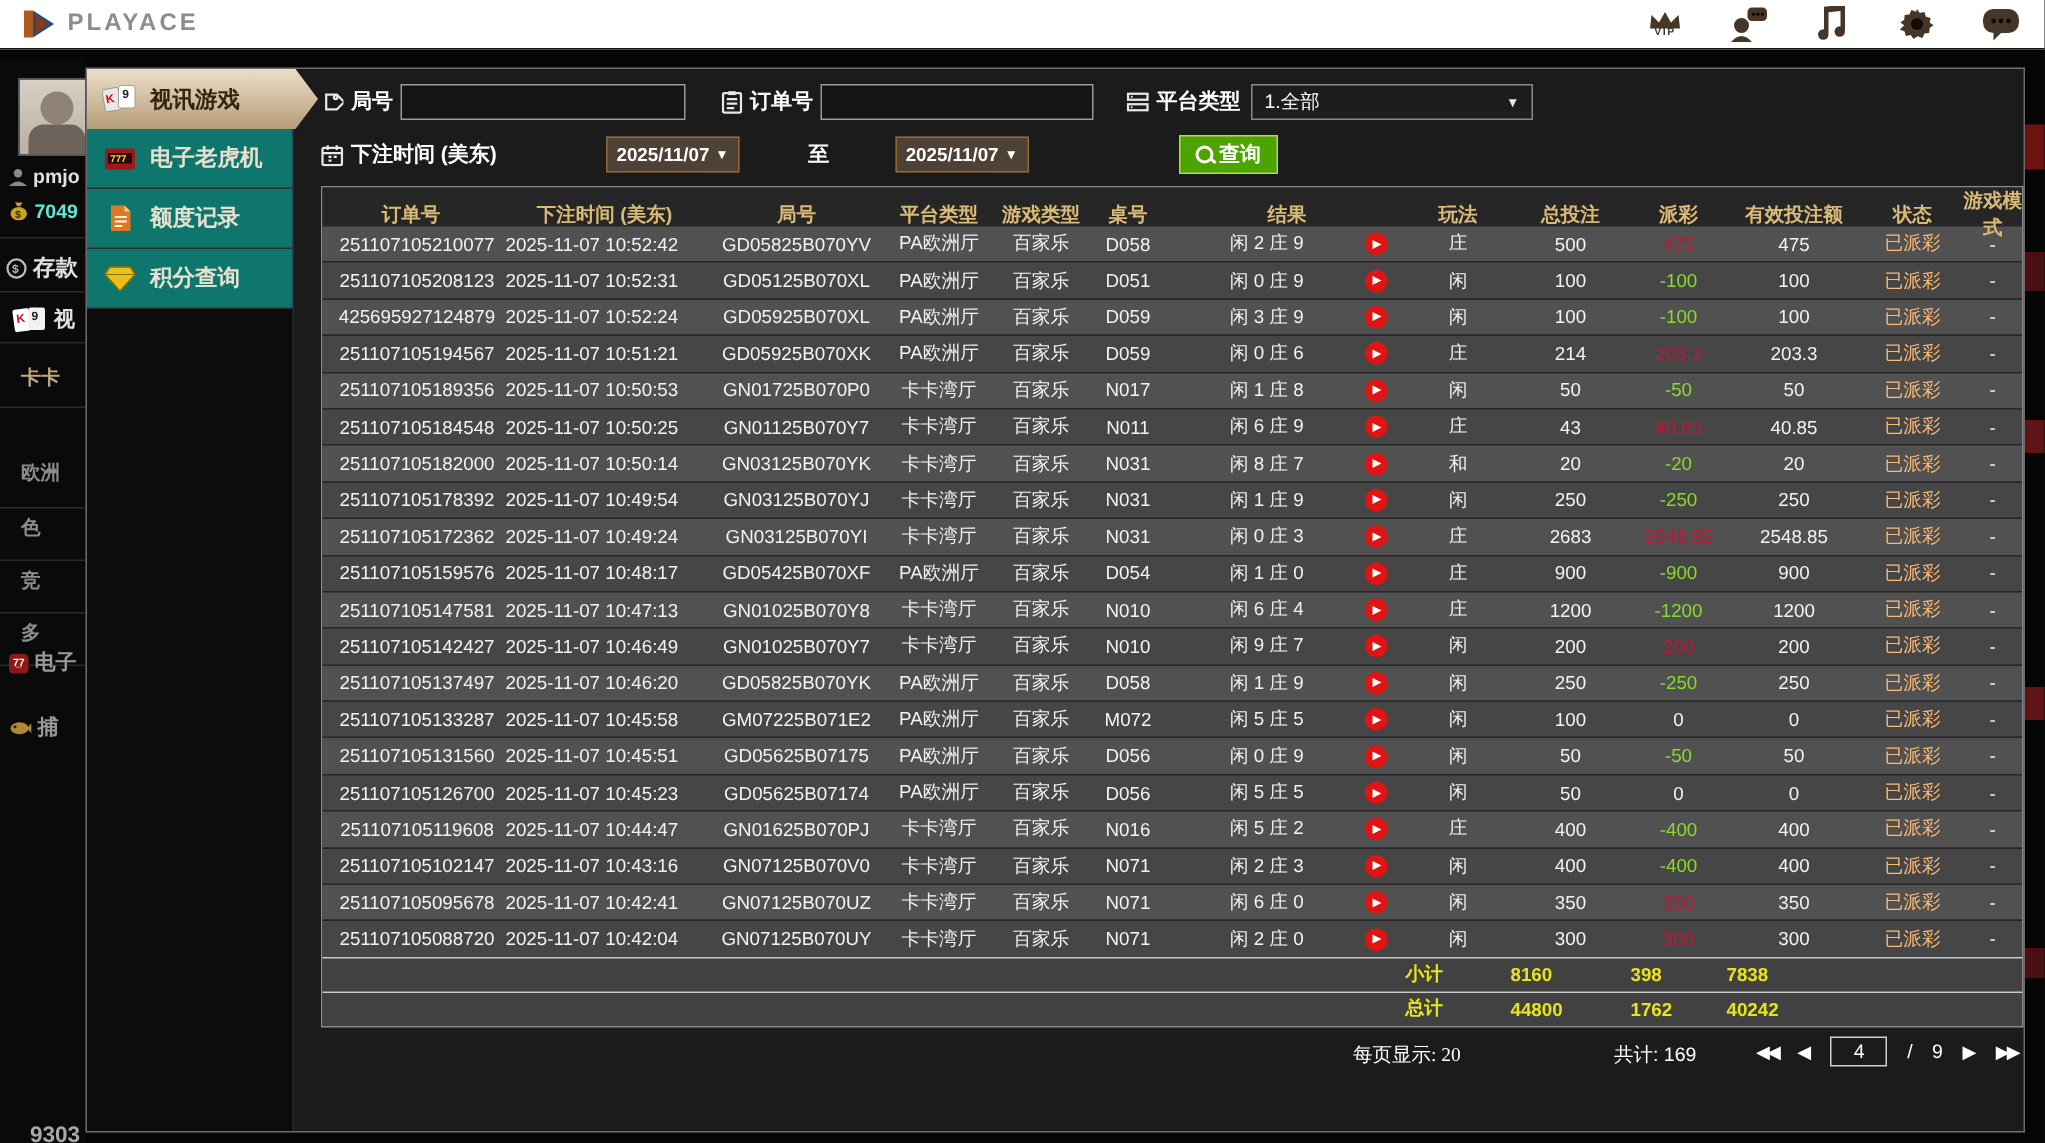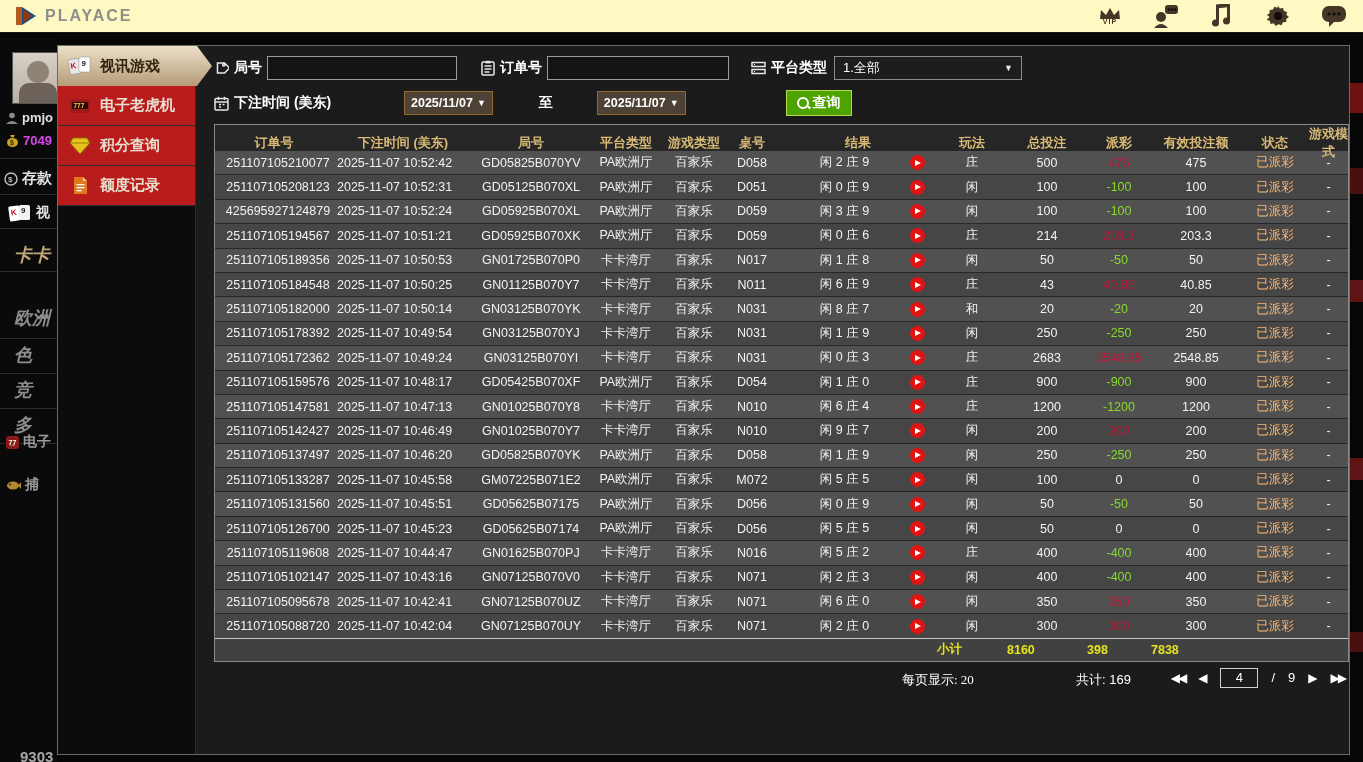--- a/index.html
+++ b/index.html
@@ -1,44 +1,44 @@
 <!DOCTYPE html>
 <html><head>
 <meta charset="utf-8">
 <style>
   * { margin:0; padding:0; box-sizing:border-box; }
   html,body { width:1363px; height:762px; overflow:hidden; background:#060606;
     font-family:"Liberation Sans", sans-serif; }
 
   
   .topbar { position:absolute; left:0; top:0; width:1363px; height:33px;
-    background:#fef9c3; border-bottom:1px solid #1a1510; display:flex;
+    background:#ffffff; border-bottom:1px solid #1a1510; display:flex;
     align-items:center; justify-content:space-between; padding:0 14px; z-index:5; }
   .logo { display:flex; align-items:center; gap:7px; }
   .logo-text { color:#8f8d8a; font-size:16px; font-weight:bold; letter-spacing:2px; }
   .topbar-icons { display:flex; align-items:center; gap:26px; }
   .tb-icon { width:30px; height:28px; display:flex; flex-direction:column;
     align-items:center; justify-content:center; color:#453627; font-size:22px; }
   .tb-icon svg { display:block; }
   .vip-label { font-size:7px; font-weight:bold; color:#453627; letter-spacing:1px; margin-top:-2px; }
 
   
   .bg-strip { position:absolute; left:0; top:38px; width:57px; height:724px;
     background:#0a0a0a; z-index:1; overflow:hidden; }
   .avatar { position:absolute; left:12px; top:14px; width:60px; height:52px;
     background:linear-gradient(#d8d0c6,#b9afa2); border:1px solid #555; }
   .avatar-face { position:absolute; left:14px; top:8px; width:22px; height:22px;
     border-radius:50%; background:#8f8376; }
   .avatar-body { position:absolute; left:6px; top:30px; width:38px; height:20px;
     border-radius:10px 10px 0 0; background:#6d635a; }
   .bg-line { position:absolute; color:#e0e0e0; font-size:13px; font-weight:bold;
     white-space:nowrap; display:flex; align-items:center; gap:4px; }
-  .bg-balance { color:#d946ef; }
-  .bg-menu-frag { position:absolute; color:#8d8d8d; font-size:18px; font-weight:bold;
-    white-space:nowrap;font-style:italic; }
+  .bg-balance { color:#5eead4; }
+  .bg-menu-frag { position:absolute; color:#8d8d8d; font-size:13px; font-weight:bold;
+    white-space:nowrap; }
   .bg-frag-tan { color:#bfa87c; }
   .bg-sep { position:absolute; left:0; width:57px; height:1px; background:#2a2a2a; }
   .mini-ic { display:inline-block; width:13px; height:13px; border-radius:3px; }
 
   
   .sliver { position:absolute; width:13px; z-index:1; }
 
   .bg-bottom-text { position:absolute; left:20px; top:748px; color:#a8a8a8;
     font-size:15px; font-weight:bold; z-index:6; }
 
@@ -50,21 +50,21 @@
     display:flex; align-items:center; justify-content:space-between; padding:0 20px 0 28px; }
   .m-title { color:#f4f4f4; font-size:20px; font-weight:600; letter-spacing:1px; }
   .m-close { color:#ffffff; font-size:21px; font-weight:bold; cursor:pointer; line-height:1; }
   .m-body { flex:1; display:flex; min-height:0; }
 
   
   .m-sidebar { width:138px; background:#0c0c0c; border-right:1px solid #2c2c2c;
     flex-shrink:0; position:relative; z-index:3; }
   .sb-item { height:40px; display:flex; align-items:center; gap:8px; padding-left:10px;
     border-bottom:1px solid #2f2f2f; color:#e8e0cf; font-size:15px; font-weight:bold;
-    cursor:pointer; background:#b91c1c; }
+    cursor:pointer; background:#0f766e; }
   .sb-item.selected { width:154px; background:linear-gradient(#ecdfc8,#b59c79);
     color:#33250f; clip-path:polygon(0 0, calc(100% - 15px) 0, 100% 50%, calc(100% - 15px) 100%, 0 100%);
     border-bottom:none; position:relative; z-index:4; }
   .sb-ico { width:24px; height:22px; display:flex; align-items:center; justify-content:center; flex-shrink:0; }
 
   
   .m-content { flex:1; padding:8px 2px 0 18px; position:relative; min-width:0; }
   .filter-row { display:flex; align-items:center; height:28px; margin-bottom:7px; }
   .f-label { color:#ffffff; font-size:14px; font-weight:bold; display:flex;
     align-items:center; gap:5px; white-space:nowrap; }
@@ -274,38 +274,38 @@
           <svg width="22" height="18" viewBox="0 0 22 18">
             <rect x="1" y="2" width="20" height="14" rx="2" fill="#a01818"></rect>
             <rect x="3" y="5" width="16" height="7" fill="#2a0808"></rect>
             <text x="4.5" y="11" font-size="6.5" fill="#ffd24a" font-weight="bold">777</text>
           </svg>
         </span>
         <span>电子老虎机</span>
       </div>
       <div class="sb-item">
         <span class="sb-ico">
-          <svg width="22" height="18" viewBox="0 0 22 18">
-            <polygon points="4,1 18,1 21,6 11,17 1,6" fill="#e8c21a" stroke="#8a7000" stroke-width="1"></polygon>
-            <polyline points="1,6 21,6 M4,1 8,6 11,17 14,6 18,1" fill="none" stroke="#8a7000" stroke-width=".8"></polyline>
-          </svg>
-        </span>
-        <span>积分查询</span>
-      </div>
-      <div class="sb-item">
-        <span class="sb-ico">
           <svg width="17" height="19" viewBox="0 0 17 19">
             <path d="M2 1 h9 l4 4 v13 h-13 Z" fill="#e07820"></path>
             <path d="M11 1 l4 4 h-4 Z" fill="#f8c890"></path>
             <rect x="4.5" y="8" width="8" height="1.3" fill="#fff"></rect>
               <rect x="4.5" y="11" width="8" height="1.3" fill="#fff"></rect>
               <rect x="4.5" y="14" width="5" height="1.3" fill="#fff"></rect>
           </svg>
         </span>
         <span>额度记录</span>
+      </div>
+      <div class="sb-item">
+        <span class="sb-ico">
+          <svg width="22" height="18" viewBox="0 0 22 18">
+            <polygon points="4,1 18,1 21,6 11,17 1,6" fill="#e8c21a" stroke="#8a7000" stroke-width="1"></polygon>
+            <polyline points="1,6 21,6 M4,1 8,6 11,17 14,6 18,1" fill="none" stroke="#8a7000" stroke-width=".8"></polyline>
+          </svg>
+        </span>
+        <span>积分查询</span>
       </div>
     </div>
 
     <div class="m-content">
 
       <div class="filter-row">
         <span class="f-label">
           <svg class="icon-white" width="15" height="15" viewBox="0 0 15 15">
               <path d="M1 6 L6 1 L13 1 L13 8 L8 13 Z" transform="rotate(45 7 7)"></path>
               <circle cx="9.8" cy="3.8" r="1.2"></circle>
@@ -767,20 +767,28 @@
         </div>
 
         <div class="t-grid sum-row">
           <span style="grid-column:1 / 8;"></span>
           <span>小计</span>
           <span>8160</span>
           <span>398</span>
           <span>7838</span>
           <span style="grid-column:12 / 14;"></span>
         </div>
+        <div class="t-grid sum-row">
+          <span style="grid-column:1 / 8;"></span>
+          <span>总计</span>
+          <span>44800</span>
+          <span>1762</span>
+          <span>40242</span>
+          <span style="grid-column:12 / 14;"></span>
+        </div>
       </div>
 
       <div class="pagination">
         <span class="pag-item" style="left:688px;font-family:Liberation Serif, serif;">每页显示: 20</span>
         <span class="pag-item" style="left:862px;">共计: 169</span>
         <div class="pag-nav">
           <span class="nav-btn">◀◀</span>
           <span class="nav-btn" style="letter-spacing:0;">◀</span>
           <input class="page-box" value="4" style="">
           <span class="page-sep">/</span>

